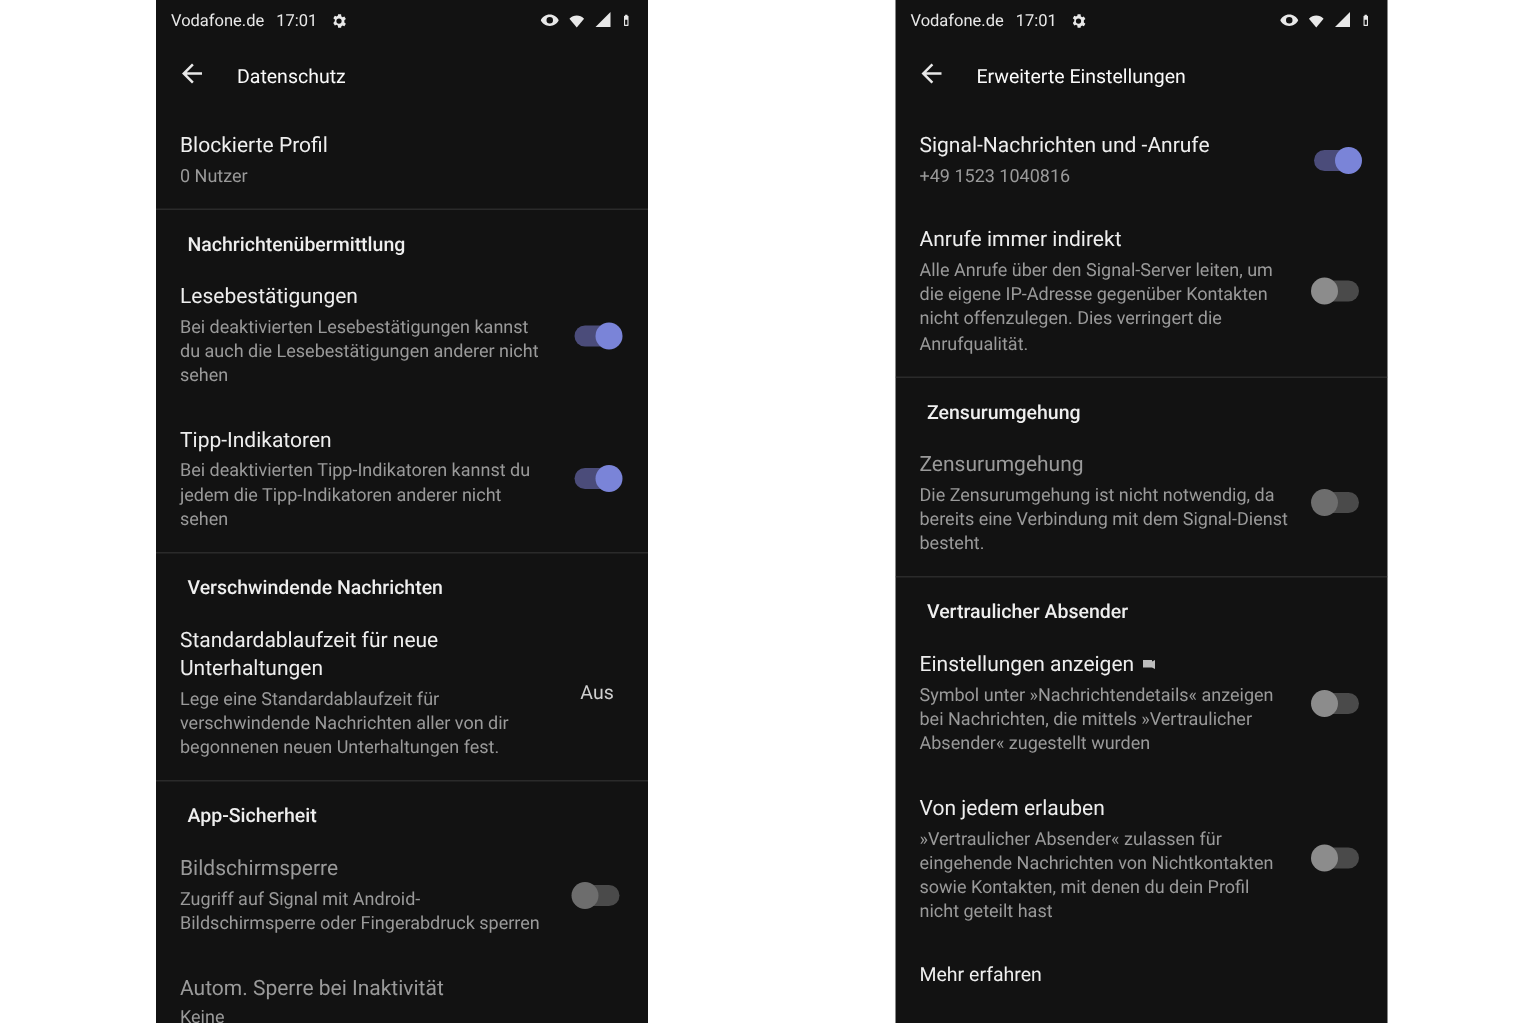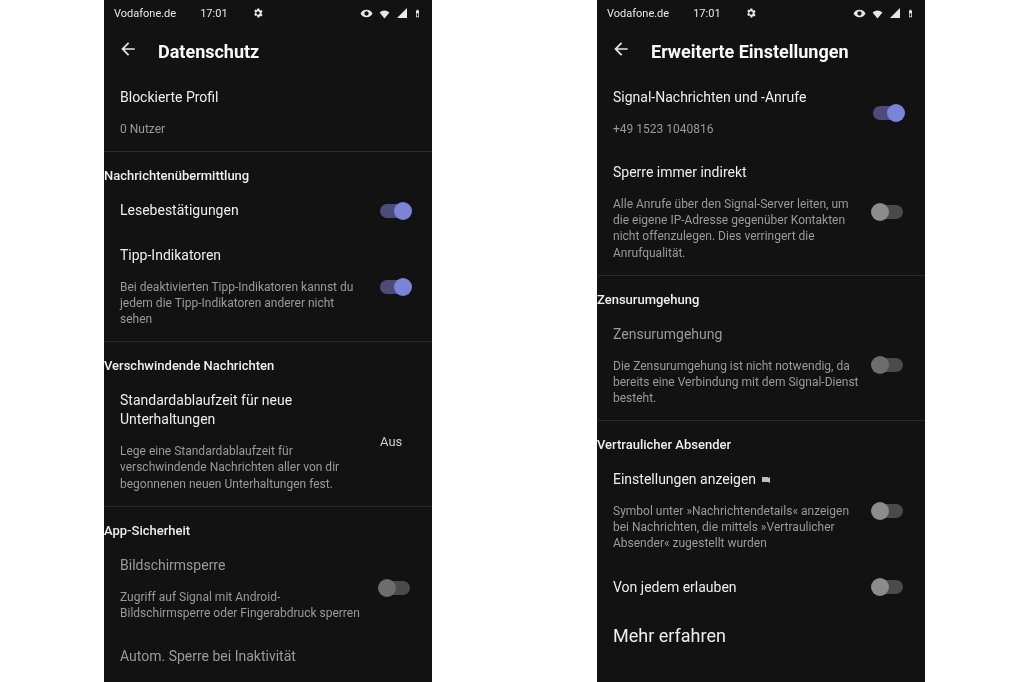--- a/index.html
+++ b/index.html
@@ -28,46 +28,47 @@
   }
   .statusbar {
     height: 26px;
     display: flex;
     align-items: center;
     padding: 0 10px;
     font-size: 11px;
     color: #e8e8e8;
     justify-content: space-between;
   }
-  .statusbar .left { display: flex; align-items: center; gap: 24px; }
+  .statusbar .left { display: flex; align-items: flex-end; gap: 8px; }
   .statusbar .right { display: flex; align-items: center; gap: 5px; }
   .status-icon { display:inline-flex; align-items:center; justify-content:center; }
   .titlebar {
     height: 50px;
     display: flex;
     align-items: center;
     padding: 0 14px;
     gap: 20px;
   }
   .titlebar .title {
-    font-size: 18px;
-    font-weight: 700;
+    font-size: 13px;
+    font-weight: 400;
     color: #fafafa;
   }
   .back-arrow svg { width: 20px; height: 20px; }
   .content { flex: 1; overflow: hidden; }
   .section-divider {
     border-top: 1px solid #2a2a2a;
     margin: 0;
   }
   .section-header {
     padding: 16px 16px 6px 0;
     font-size: 13px;
     font-weight: 500;
     color: #efefef;
+    margin-left: 21px;
   }
   .row {
     display: flex;
     align-items: flex-start;
     padding: 12px 16px 14px 16px;
     gap: 12px;
   }
   .row .textcol { flex: 1; min-width: 0; }
   .row .primary {
     font-size: 14px;
@@ -75,29 +76,29 @@
     line-height: 1.35;
     display: flex;
     align-items: center;
     gap: 4px;
   }
   .row .primary.disabled { color: #9a9a9a; }
   .row .secondary {
     font-size: 12px;
     color: #9a9a9a;
     line-height: 1.35;
-    margin-top: 14px;
+    margin-top: 2px;
   }
   .row .trailing {
     display: flex;
     align-items: center;
     height: 100%;
     align-self: center;
     min-width: 36px;
-    justify-content: flex-start;
+    justify-content: center;
   }
   .trailing-text {
     font-size: 13px;
     color: #cfcfcf;
     align-self: center;
   }
   .toggle {
     width: 30px;
     height: 14px;
     border-radius: 8px;
@@ -110,21 +111,21 @@
     border-radius: 50%;
     top: -2px;
   }
   .toggle.on { background: #4b4c7a; }
   .toggle.on .knob { right: -2px; background: #7a84d8; }
   .toggle.off { background: #4a4a4a; }
   .toggle.off .knob { left: -2px; background: #8c8c8c; }
   .toggle.off.dim .knob { background: #6d6d6d; }
   .link-row {
     padding: 14px 16px 14px 16px;
-    font-size: 18px;
+    font-size: 13px;
     color: #eeeeee;
   }
   .inline-icon svg { width: 12px; height: 12px; vertical-align: middle; }
 </style>
 </head>
 <body>
 
 <div class="phones">
 
   <div class="phone">
@@ -178,20 +179,21 @@
           <div class="secondary">0 Nutzer</div>
         </div>
       </div>
 
       <div class="section-divider"></div>
       <div class="section-header">Nachrichtenübermittlung</div>
 
       <div class="row">
         <div class="textcol">
           <div class="primary">Lesebestätigungen</div>
+          <div class="secondary">Bei deaktivierten Lesebestätigungen kannst du auch die Lesebestätigungen anderer nicht sehen</div>
         </div>
         <div class="trailing">
           <div class="toggle on">
               <div class="knob"></div>
             </div>
         </div>
       </div>
 
       <div class="row">
         <div class="textcol">
@@ -294,21 +296,21 @@
         </div>
         <div class="trailing">
           <div class="toggle on">
               <div class="knob"></div>
             </div>
         </div>
       </div>
 
       <div class="row">
         <div class="textcol">
-          <div class="primary">Sperre immer indirekt</div>
+          <div class="primary">Anrufe immer indirekt</div>
           <div class="secondary">Alle Anrufe über den Signal-Server leiten, um die eigene IP-Adresse gegenüber Kontakten nicht offenzulegen. Dies verringert die Anrufqualität.</div>
         </div>
         <div class="trailing">
           <div class="toggle off">
               <div class="knob"></div>
             </div>
         </div>
       </div>
 
       <div class="section-divider"></div>
@@ -344,20 +346,21 @@
         <div class="trailing">
           <div class="toggle off">
               <div class="knob"></div>
             </div>
         </div>
       </div>
 
       <div class="row">
         <div class="textcol">
           <div class="primary">Von jedem erlauben</div>
+          <div class="secondary">»Vertraulicher Absender« zulassen für eingehende Nachrichten von Nichtkontakten sowie Kontakten, mit denen du dein Profil nicht geteilt hast</div>
         </div>
         <div class="trailing">
           <div class="toggle off">
               <div class="knob"></div>
             </div>
         </div>
       </div>
 
       <div class="link-row">Mehr erfahren</div>
     </div>

